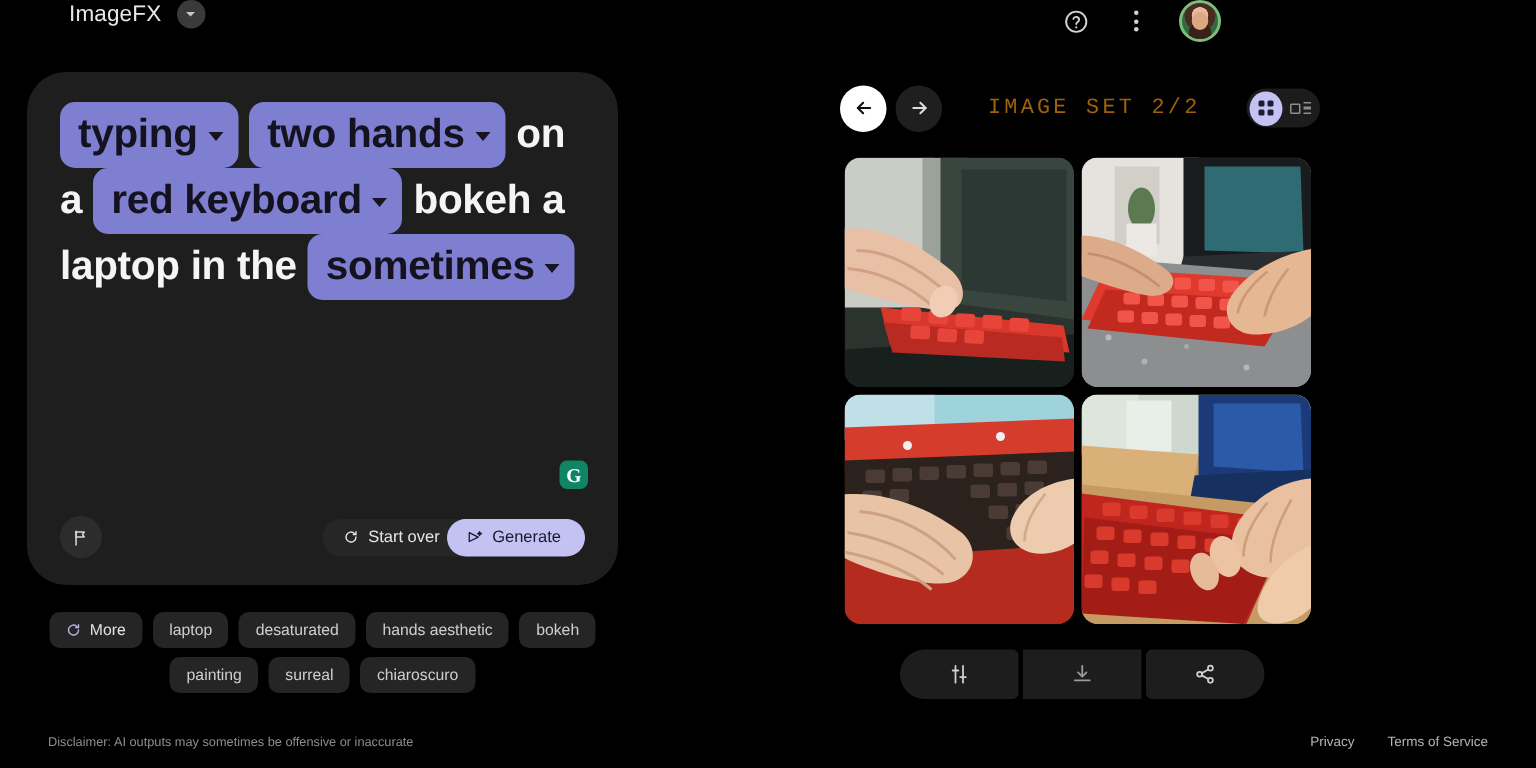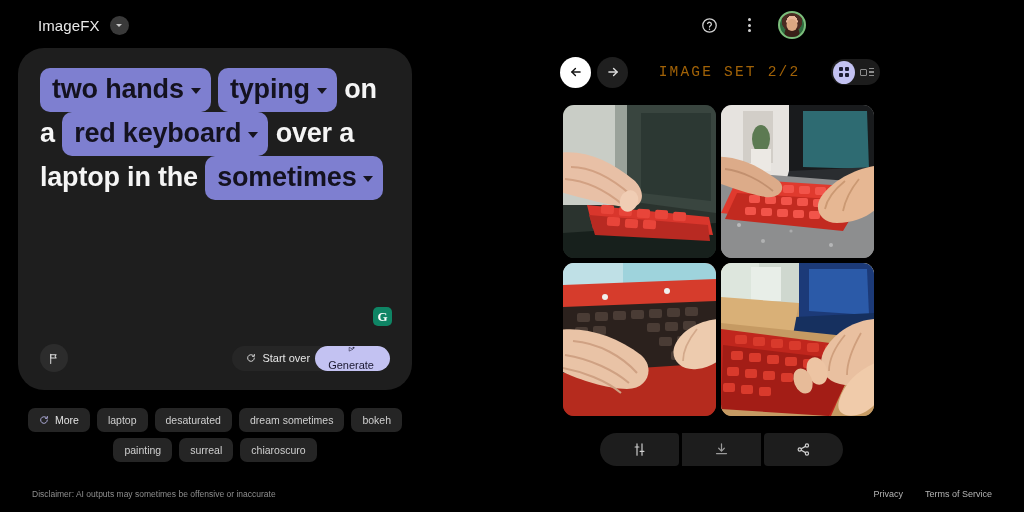--- a/index.html
+++ b/index.html
@@ -6,22 +6,22 @@
   html, body {
     width: 1024px; height: 512px;
     background: #000;
     font-family: "Liberation Sans", sans-serif;
     overflow: hidden;
   }
   .app { position: relative; width: 1024px; height: 512px; background: #000; }
 
   
   .topbar {
-    position: absolute; top: 0; left: 8px; width: 820px; height: 50px;
-    display: flex; align-items: center;
+    position: absolute; top: 0; left: 16px; width: 820px; height: 50px;
+    display: flex; align-items: flex-start;
   }
   .brand { display: flex; align-items: center; gap: 10px; margin-left: 30px; }
   .brand-title { color: #e8e8e8; font-size: 15px; letter-spacing: .1px; }
   .brand-badge {
     width: 19px; height: 19px; border-radius: 50%;
     background: #3a3a3a; display: flex; align-items: center; justify-content: center;
   }
   .brand-badge .caret {
     width: 0; height: 0; border-left: 3px solid transparent; border-right: 3px solid transparent;
     border-top: 3.5px solid #c9c9c9;
@@ -93,21 +93,21 @@
   }
   .btn-group { margin-left: auto; display: flex; align-items: center; }
   .start-over {
     background: #262626; color: #e6e6e6; font-size: 11px;
     border-radius: 16px 0 0 16px; height: 25px;
     display: flex; align-items: center; gap: 6px; padding: 0 13px 0 14px; cursor: pointer; text-align: right;
   }
   .generate {
     background: #c3c2f2; color: #1a1830; font-size: 11px; font-weight: 500;
     border-radius: 16px; height: 25px; margin-left: -8px;
-    display: flex; align-items: center; gap: 6px; padding: 0 16px 0 13px; cursor: pointer; flex-direction: column;
+    display: flex; align-items: center; gap: 6px; padding: 0 16px 0 13px; cursor: pointer;
   }
 
   .style-chips {
     position: absolute; left: 18px; top: 408px; width: 394px;
     display: flex; flex-wrap: wrap; justify-content: center; gap: 6px 7px;
   }
   .schip {
     background: #252525; color: #cfcfcf; font-size: 10.5px;
     border-radius: 7px; padding: 6px 11px; cursor: pointer;
     display: flex; align-items: center; gap: 6px; white-space: nowrap;
@@ -201,34 +201,34 @@
             <i></i>
           </div>
       </div>
       <div class="avatar"></div>
     </div>
   </div>
 
   <div class="prompt-card">
     <div class="prompt-text">
       <span class="chip">
-        <span>two hands</span>
+        <span>typing</span>
         <span class="dn"></span>
       </span>
       <span class="chip">
-        <span>typing</span>
+        <span>two hands</span>
         <span class="dn"></span>
       </span>
       <span class="plain">on</span>
       <span class="plain">a</span>
       <span class="chip">
         <span>red keyboard</span>
         <span class="dn"></span>
       </span>
-      <span class="plain">over a</span>
+      <span class="plain">bokeh a</span>
       <span class="plain">laptop in the</span>
       <span class="chip">
         <span>sometimes</span>
         <span class="dn"></span>
       </span>
     </div>
 
     <div class="grammarly">
       <span>G</span>
     </div>
@@ -267,21 +267,21 @@
       </svg>
       <span>More</span>
     </div>
     <div class="schip">
         <span>laptop</span>
       </div>
     <div class="schip">
         <span>desaturated</span>
       </div>
     <div class="schip">
-        <span>dream sometimes</span>
+        <span>hands aesthetic</span>
       </div>
     <div class="schip">
         <span>bokeh</span>
       </div>
     <div class="schip">
         <span>painting</span>
       </div>
     <div class="schip">
         <span>surreal</span>
       </div>

